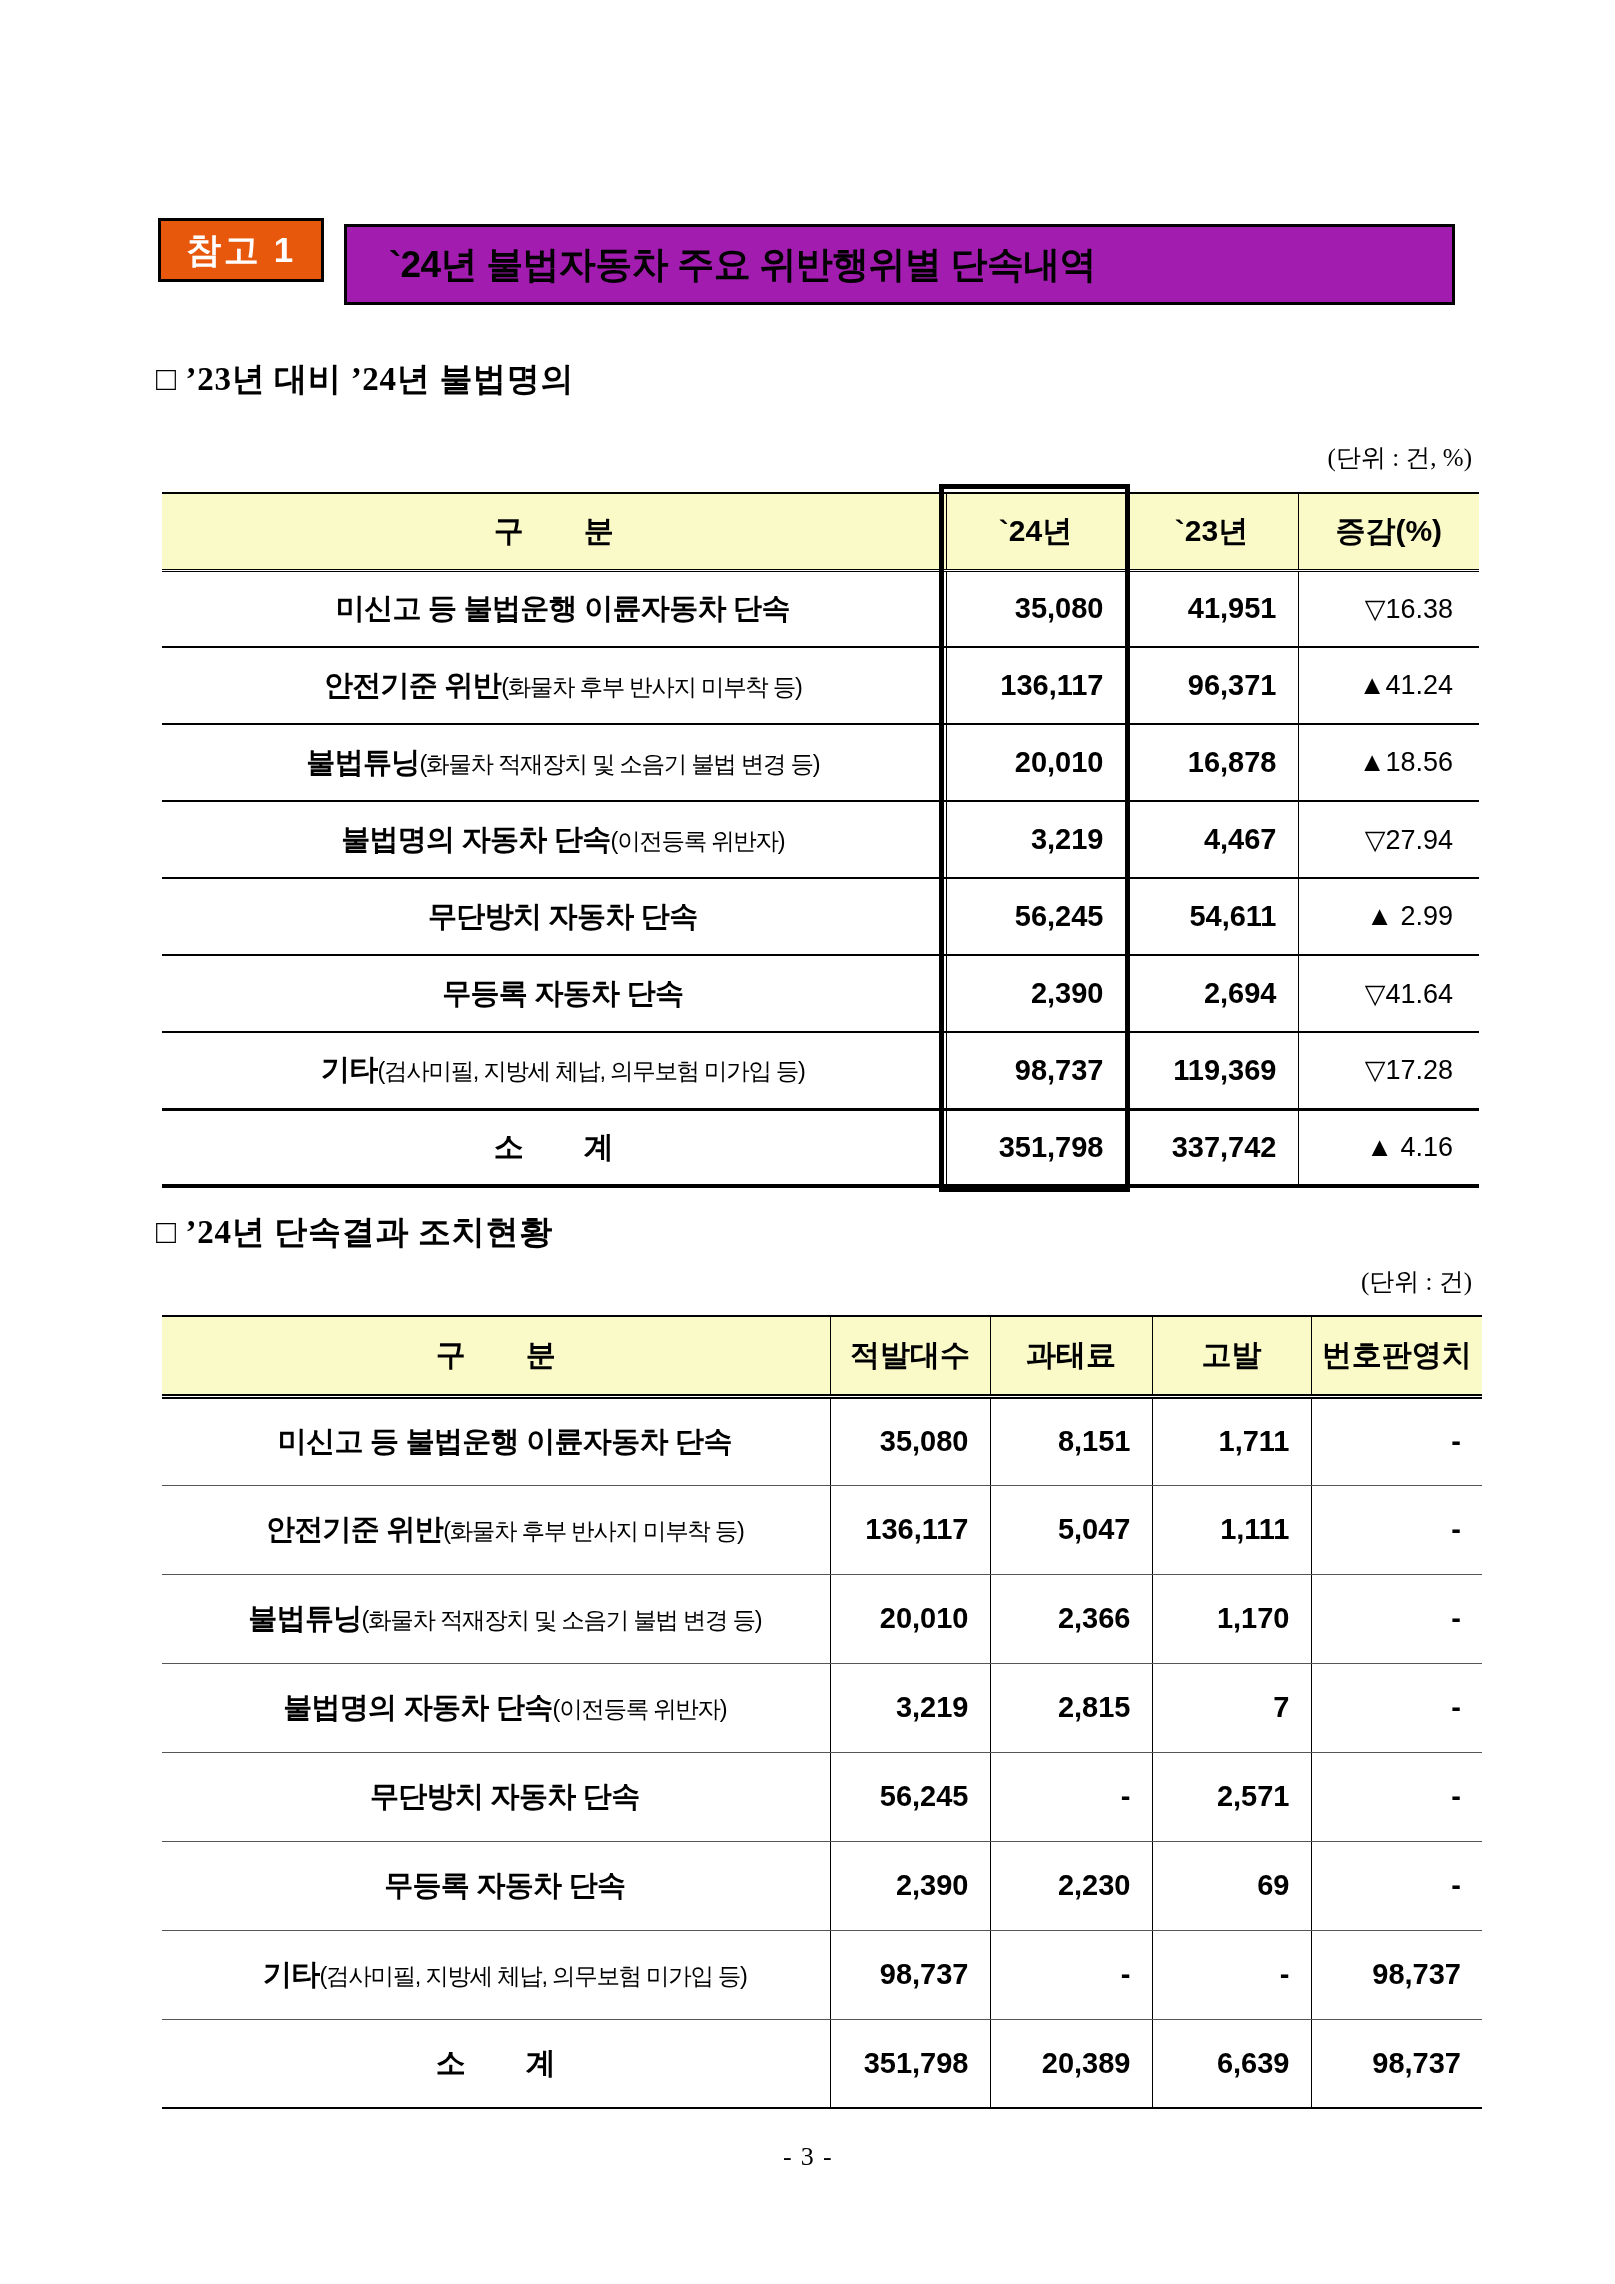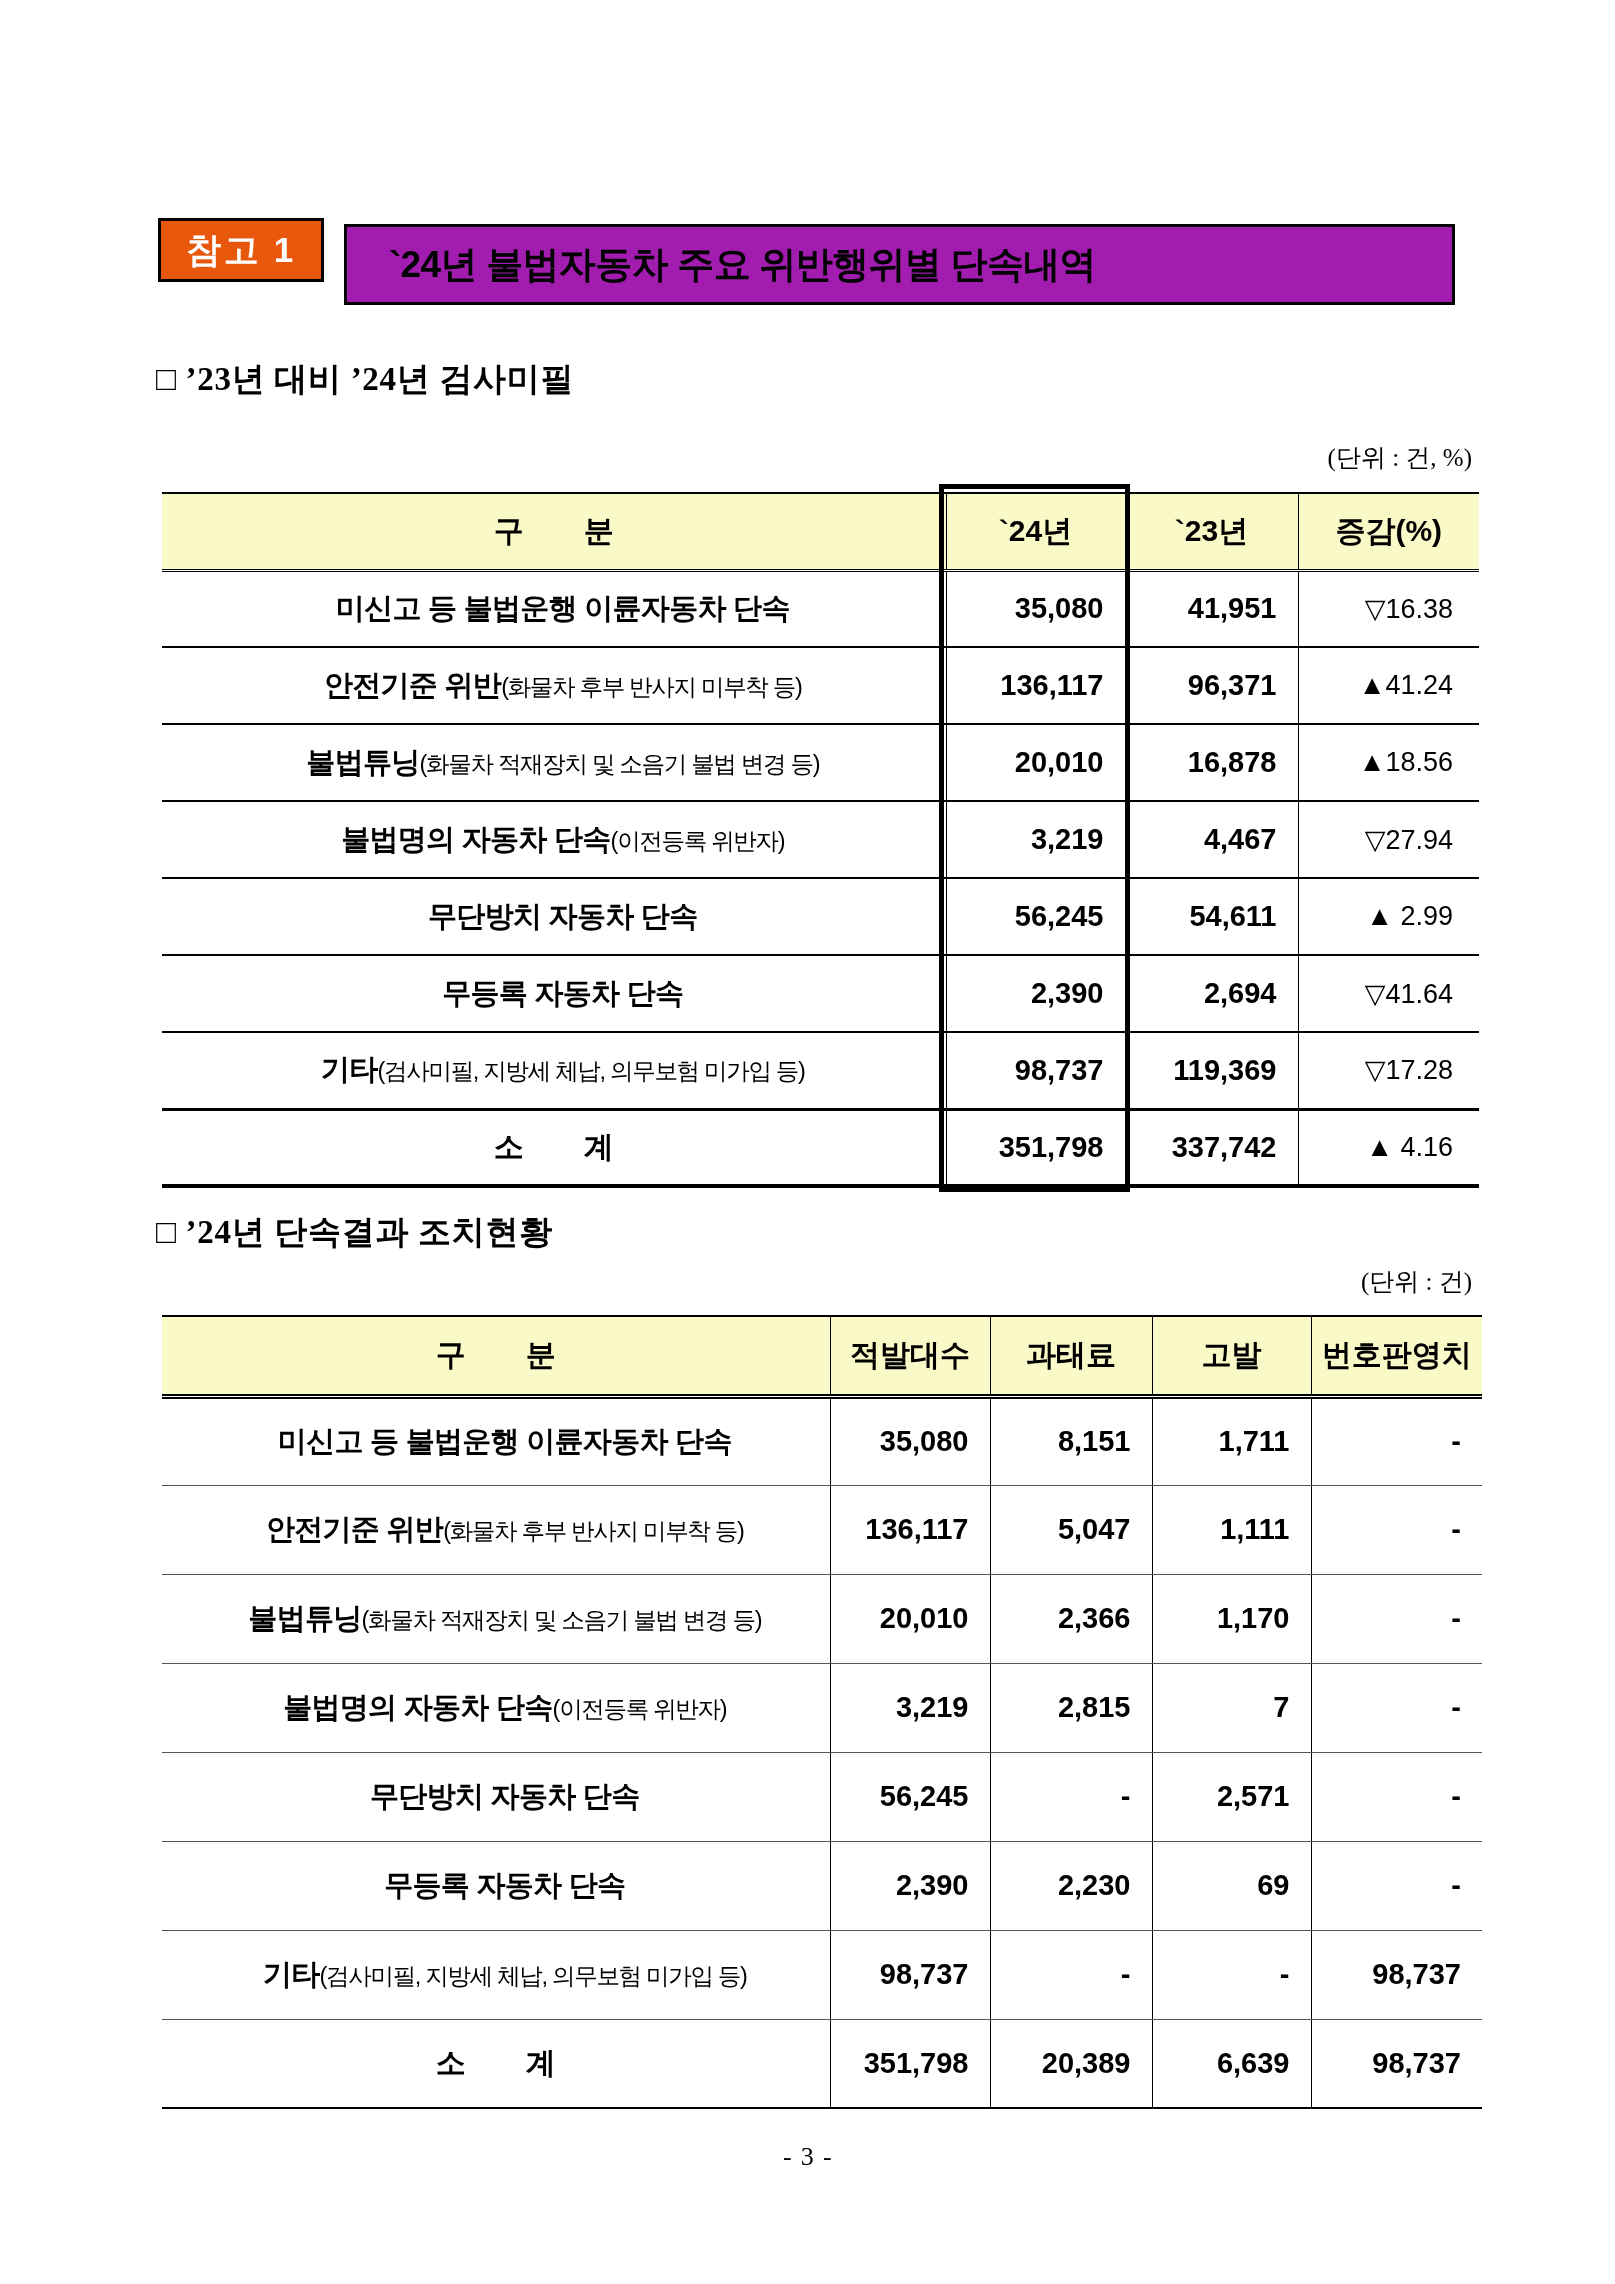--- a/index.html
+++ b/index.html
@@ -73,21 +73,21 @@
   }
 </style>
 </head>
 <body>
 
 <div class="page">
 
   <div class="ref-label">참고 1</div>
   <div class="ref-title">`24년 불법자동차 주요 위반행위별 단속내역</div>
 
-  <div class="sec-heading sec1-heading">□ ’23년 대비 ’24년 검사미필</div>
+  <div class="sec-heading sec1-heading">□ ’23년 대비 ’24년 불법명의</div>
   <div class="unit-label unit1">(단위 : 건, %)</div>
 
   <table class="t1">
     <colgroup>
         <col class="c0">
         <col class="c1">
         <col class="c2">
         <col class="c3">
       </colgroup>
     <thead>

